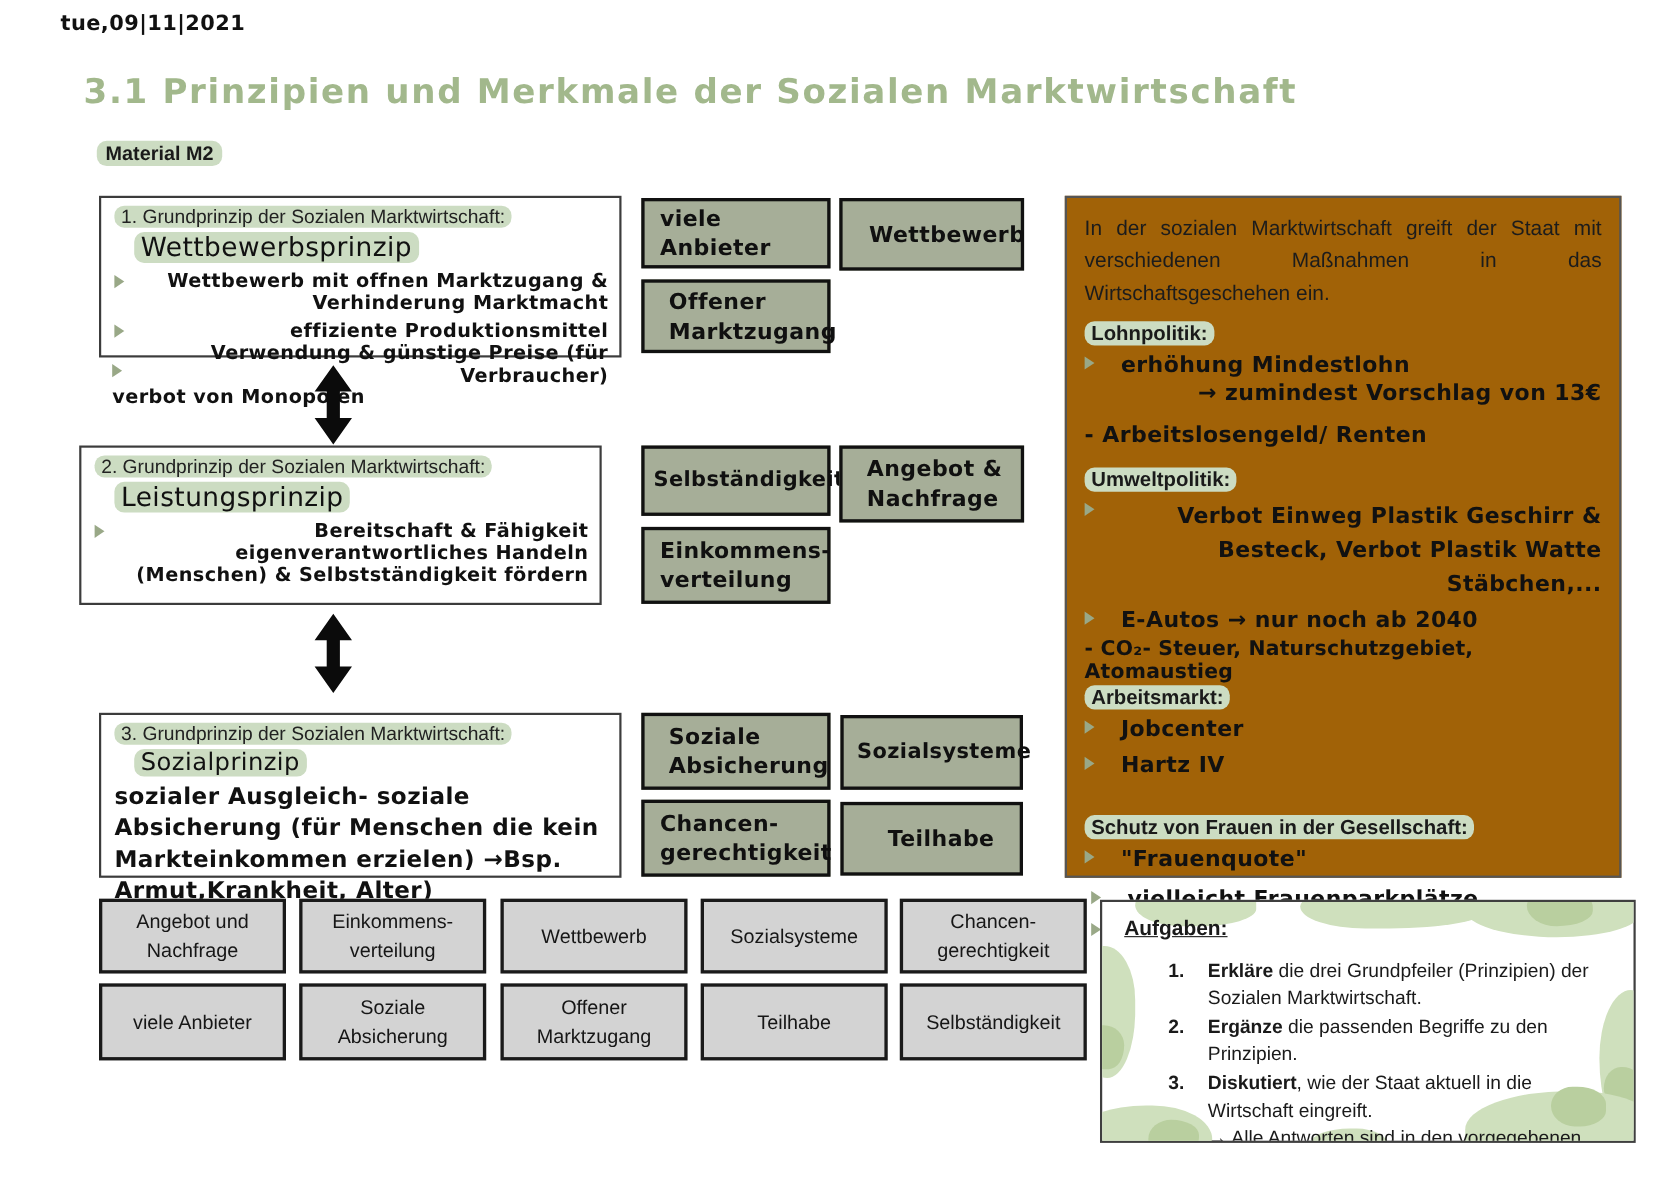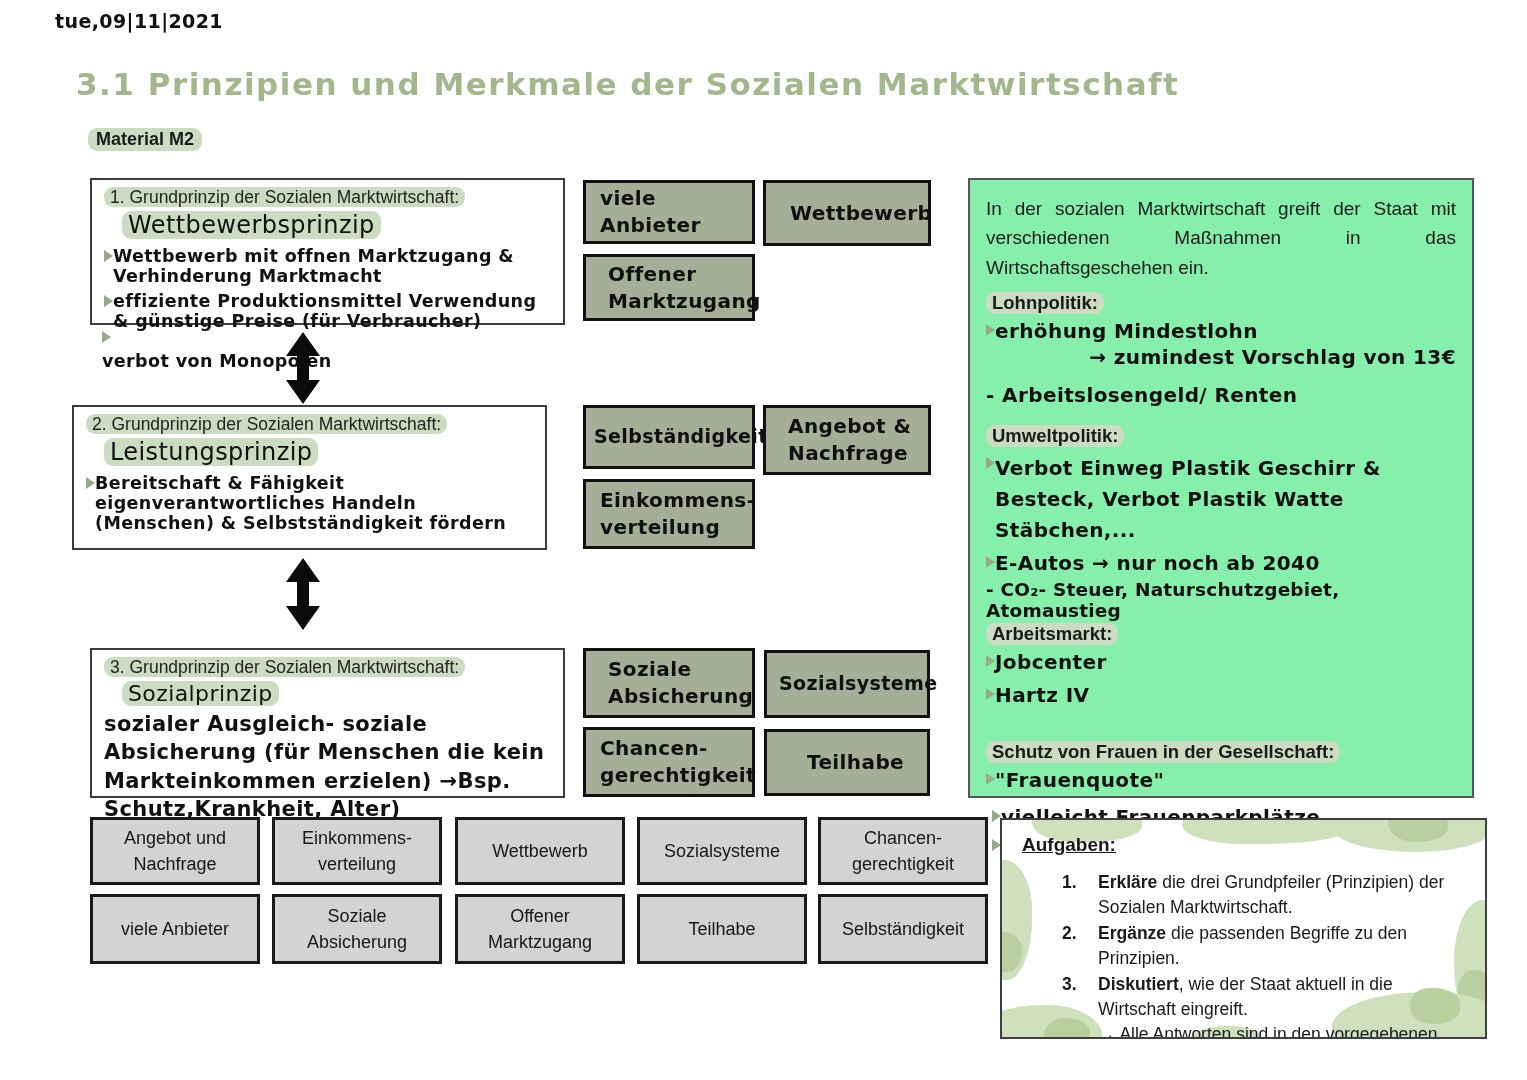--- a/index.html
+++ b/index.html
@@ -16,36 +16,36 @@
   .date { left:55px; top:10px; font-size:19px; font-weight:bold; }
   .title { left:76px; top:66px; font-size:31px; color:#a2b88c; letter-spacing:1.5px; font-weight:bold; }
   .material { left:88px; top:128px; font-size:18px; font-weight:bold;
     background:#ccdcc2; border-radius:9px; padding:1px 8px; }
 
   .hl { background:#ccdcc2; border-radius:9px; padding:0 6px; box-decoration-break:clone; }
 
   .pbox { border:2px solid #3c3c3c; background:#fff; padding:7px 10px 4px 12px; }
   .pbox-header { font-size:17.5px; color:#222; }
   .pname { font-size:24px; font-weight:normal; margin:3px 0 2px 18px; display:inline-block; }
-  .bullet-line { display:flex; gap:0; font-size:17.5px; font-weight:bold; line-height:1.15; margin-top:5px; }
+  .bullet-line { display:flex; gap:24px; font-size:17.5px; font-weight:bold; line-height:1.15; margin-top:5px;text-align:right; }
   .tri { flex:0 0 auto; width:0; height:0; margin-top:4px;
     border-top:6px solid transparent; border-bottom:6px solid transparent; border-left:9px solid #99a887; }
   .freetext { font-size:21px; font-weight:bold; line-height:1.35; margin-top:2px; }
 
   .outside-bullet { display:flex; gap:8px; font-size:17.5px; font-weight:bold; }
 
   .dblarrow { position:absolute; width:40px; height:74px; }
   .dblarrow svg { display:block; }
 
   .termbox { position:absolute; background:#a6ae98; border:3px solid #111;
     display:flex; align-items:center; padding:4px 8px 4px 14px;
     font-size:20px; font-weight:bold; line-height:1.35; color:#101010; }
 
   .panel { left:968px; top:178px; width:506px; height:620px; border:2px solid #555;
-    background:#86efac; padding:14px 16px 10px 16px; }
+    background:#a16207; padding:14px 16px 10px 16px; }
   .panel-intro { font-size:19px; line-height:1.55; text-align:justify; color:#1c1c1c; }
   .sec-title { display:inline-block; font-size:18.5px; font-weight:bold; margin-top:10px; }
   .panel .bullet-line { font-size:20px; margin-top:6px; }
   .plain-line { font-size:20px; font-weight:bold; margin-top:8px; }
   .indent { margin-left:14px; }
 
   .graybox { position:absolute; background:#d3d3d3; border:3px solid #1a1a1a;
     display:flex; align-items:center; justify-content:center; text-align:center;
     font-size:18px; line-height:1.45; color:#161616; padding:4px; }
 
@@ -102,21 +102,21 @@
 
   <div class="dblarrow" style="left:283px; top:557px;">
     <svg width="40" height="74" viewBox="0 0 40 74">
         <path d="M20 1 L37 25 L26 25 L26 49 L37 49 L20 73 L3 49 L14 49 L14 25 L3 25 Z" fill="#0b0b0b"></path>
       </svg>
   </div>
 
   <div class="abs pbox" style="left:90px; top:648px; width:475px; height:150px;">
     <div class="pbox-header print"><span class="hl">3.  Grundprinzip der Sozialen Marktwirtschaft:</span></div>
     <div><span class="pname hand hl" style="font-size:22px;">Sozialprinzip</span></div>
-    <div class="freetext hand">sozialer Ausgleich- soziale Absicherung (für Menschen die kein Markteinkommen erzielen) →Bsp. Schutz,Krankheit, Alter)</div>
+    <div class="freetext hand">sozialer Ausgleich- soziale Absicherung (für Menschen die kein Markteinkommen erzielen) →Bsp. Armut,Krankheit, Alter)</div>
   </div>
 
   <div class="termbox hand" style="left:583px; top:180px; width:172px; height:64px;">viele Anbieter</div>
   <div class="termbox hand" style="left:763px; top:180px; width:168px; height:66px; padding-left:24px;">Wettbewerb</div>
   <div class="termbox hand" style="left:583px; top:254px; width:172px; height:67px; padding-left:22px;">Offener Marktzugang</div>
 
   <div class="termbox hand" style="left:583px; top:405px; width:172px; height:64px; padding-left:8px; font-size:19px;">Selbständigkeit</div>
   <div class="termbox hand" style="left:763px; top:405px; width:168px; height:70px; padding-left:22px;">Angebot &amp; Nachfrage</div>
   <div class="termbox hand" style="left:583px; top:479px; width:172px; height:70px;">Einkommens- verteilung</div>
 

